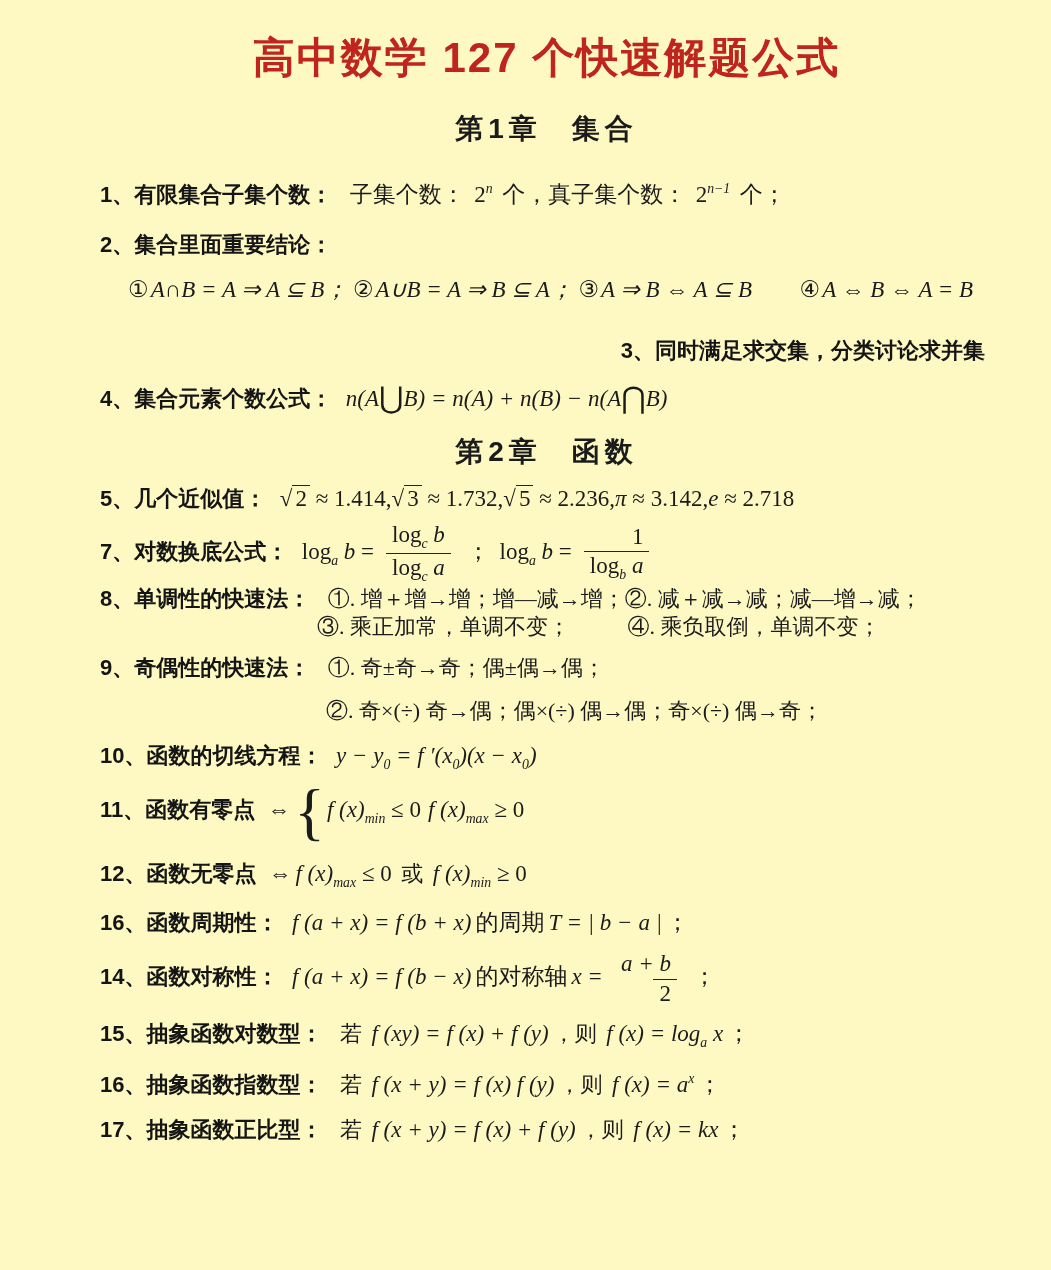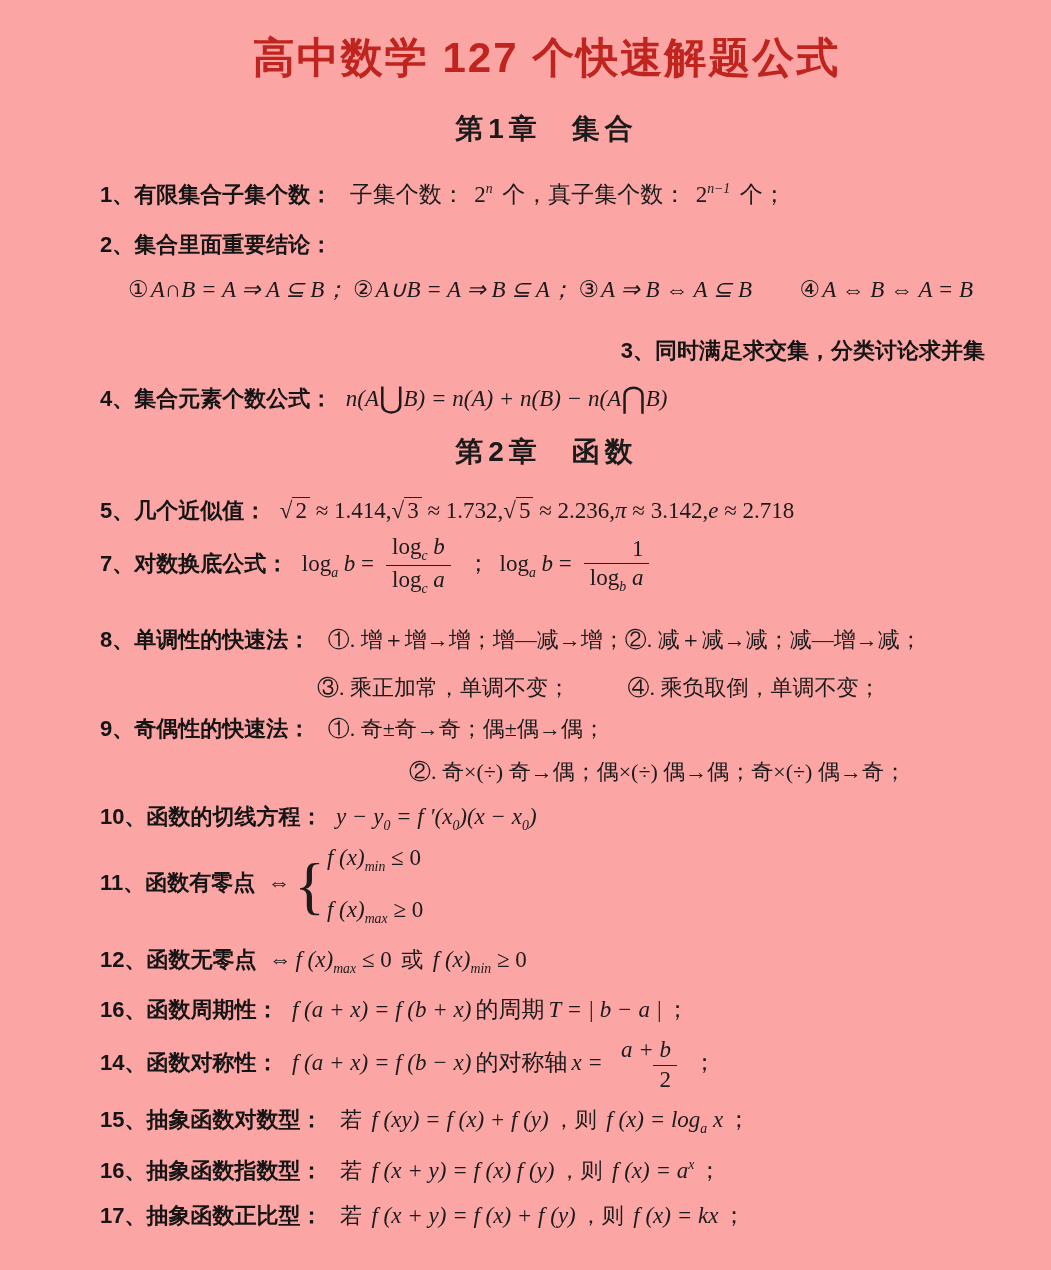--- a/index.html
+++ b/index.html
@@ -1,18 +1,18 @@
 <!DOCTYPE html>
 <html><head>
 <meta charset="utf-8">
 <style>
   html,body { margin:0; padding:0; background:#e8e8e8; }
   .page {
     position:relative; width:1051px; height:1270px; margin:0 auto;
-    background:#fca5a5; overflow:hidden; box-sizing:border-box;
+    background:#fef9c3; overflow:hidden; box-sizing:border-box;
     padding:0 58px 0 100px;
     font-family:"Liberation Serif", serif; color:#1b1b1b;
   }
   
   .doc-title {
     padding-top:30px; text-align:center; color:#c0241e;
     font-family:"Liberation Sans", sans-serif; font-weight:800;
     font-size:42px; letter-spacing:2px; white-space:nowrap;
   }
   .chapter {
@@ -48,37 +48,37 @@
   .sqrt  { white-space:nowrap; }
   .rsign { font-style:normal; }
   .rbody { border-top:1.7px solid #222; padding:0 3px; }
   .ridx  { font-size:0.55em; font-style:italic; vertical-align:super; margin-right:-5px; }
   
   .bigop { font-style:normal; font-size:1.3em; vertical-align:-2px; }
   
   .sys      { display:inline-flex; align-items:center; vertical-align:middle; }
   .brace    { font-style:normal; font-weight:300; font-size:64px; line-height:0.9;
               font-family:"Liberation Serif", serif; margin-right:2px; }
-  .sysrows  { display:inline-flex; flex-direction:column; gap:21px; }
+  .sysrows  { display:inline-flex; flex-direction:row; gap:7px; }
   .iff      { font-style:normal; margin:0 4px; }
   
   .row-i1  { margin-top:32px; }
   .row-i2  { margin-top:22px; }
   .row-i2b { margin-top:17px; margin-left:28px; }
   .row-i2b .gap4 { margin-left:42px; }
   .row-i3  { margin-top:32px;text-align:right; }
   .row-i4  { margin-top:15px; }
-  .row-i5  { margin-top:26px; }
+  .row-i5  { margin-top:14px; }
   .row-i6  { margin-top:18px; }
   .row-i7  { margin-top:8px;  }
-  .row-i8  { margin-top:29px; }
-  .row-i8b { margin-top:20px; margin-left:213px; }
+  .row-i8  { margin-top:0; }
+  .row-i8b { margin-top:0; margin-left:213px; }
   .row-i8b .gap4 { margin-left:48px; }
   .row-i9  { margin-top:14px; }
-  .row-i9b { margin-top:15px; margin-left:222px;text-align:center; }
+  .row-i9b { margin-top:15px; margin-left:222px; }
   .row-i10 { margin-top:18px; }
   .row-i11 { margin-top:10px; }
   .row-i12 { margin-top:19px; }
   .row-i13 { margin-top:19px; }
   .row-i14 { margin-top:12px; }
   .row-i15 { margin-top:12px; }
   .row-i16 { margin-top:19px; }
   .row-i17 { margin-top:17px; }
 </style>
 </head>

